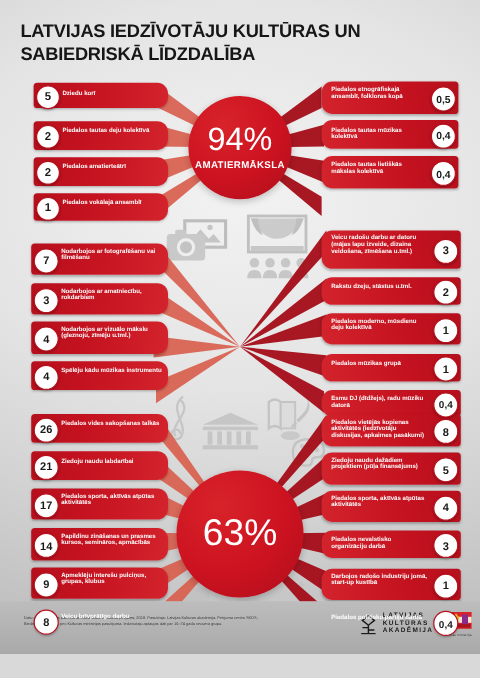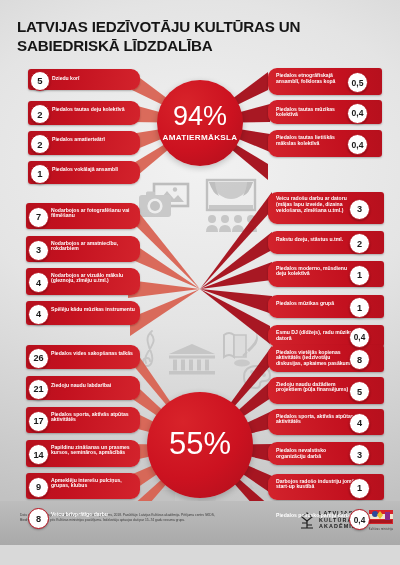--- a/index.html
+++ b/index.html
@@ -73,21 +73,21 @@
     font-weight:bold;border:1.6px solid #b9101d;
     box-shadow:0 1px 2px rgba(0,0,0,.3);
     z-index:3;
   }
   .bar .lbl{
     position:absolute;color:#fff;font-weight:bold;
     line-height:1.16;z-index:2;
   }
   .bar.left .num{left:2px;}
   .bar.left .lbl{text-align:left;}
-  .bar.right .num{right:14px;}
+  .bar.right .num{right:2px;}
   .bar.right .lbl{text-align:left;}
 
   
   .footer{
     position:absolute;left:0;bottom:0;width:400px;height:44px;
     background:linear-gradient(#bdbdbd,#a9a9a9);
   }
   .src{
     position:absolute;left:20px;top:12px;width:196px;
     font-size:3.3px;line-height:1.5;color:#3a3a3a;
@@ -246,21 +246,21 @@
     </g>
   </svg>
 
   <div class="title">LATVIJAS IEDZĪVOTĀJU KULTŪRAS UN SABIEDRISKĀ LĪDZDALĪBA</div>
 
   <div class="circle" id="c1">
     <div class="pct">94%</div>
     <div class="cap">AMATIERMĀKSLA</div>
   </div>
   <div class="circle" id="c3">
-    <div class="pct">55%</div>
+    <div class="pct">63%</div>
   </div>
 
   <div class="bar left" style="left:28px;top:69px;width:112px;height:21px">
     <div class="plate"></div>
     <div class="num" style="top:1.5px;width:18px;height:18px;font-size:9.5px">5</div>
     <div class="lbl" style="left:24px;top:6.5px;width:84px;font-size:5.1px">Dziedu korī</div>
   </div>
   <div class="bar left" style="left:28px;top:101px;width:112px;height:24px">
     <div class="plate"></div>
     <div class="num" style="top:3px;width:18px;height:18px;font-size:9.5px">2</div>

